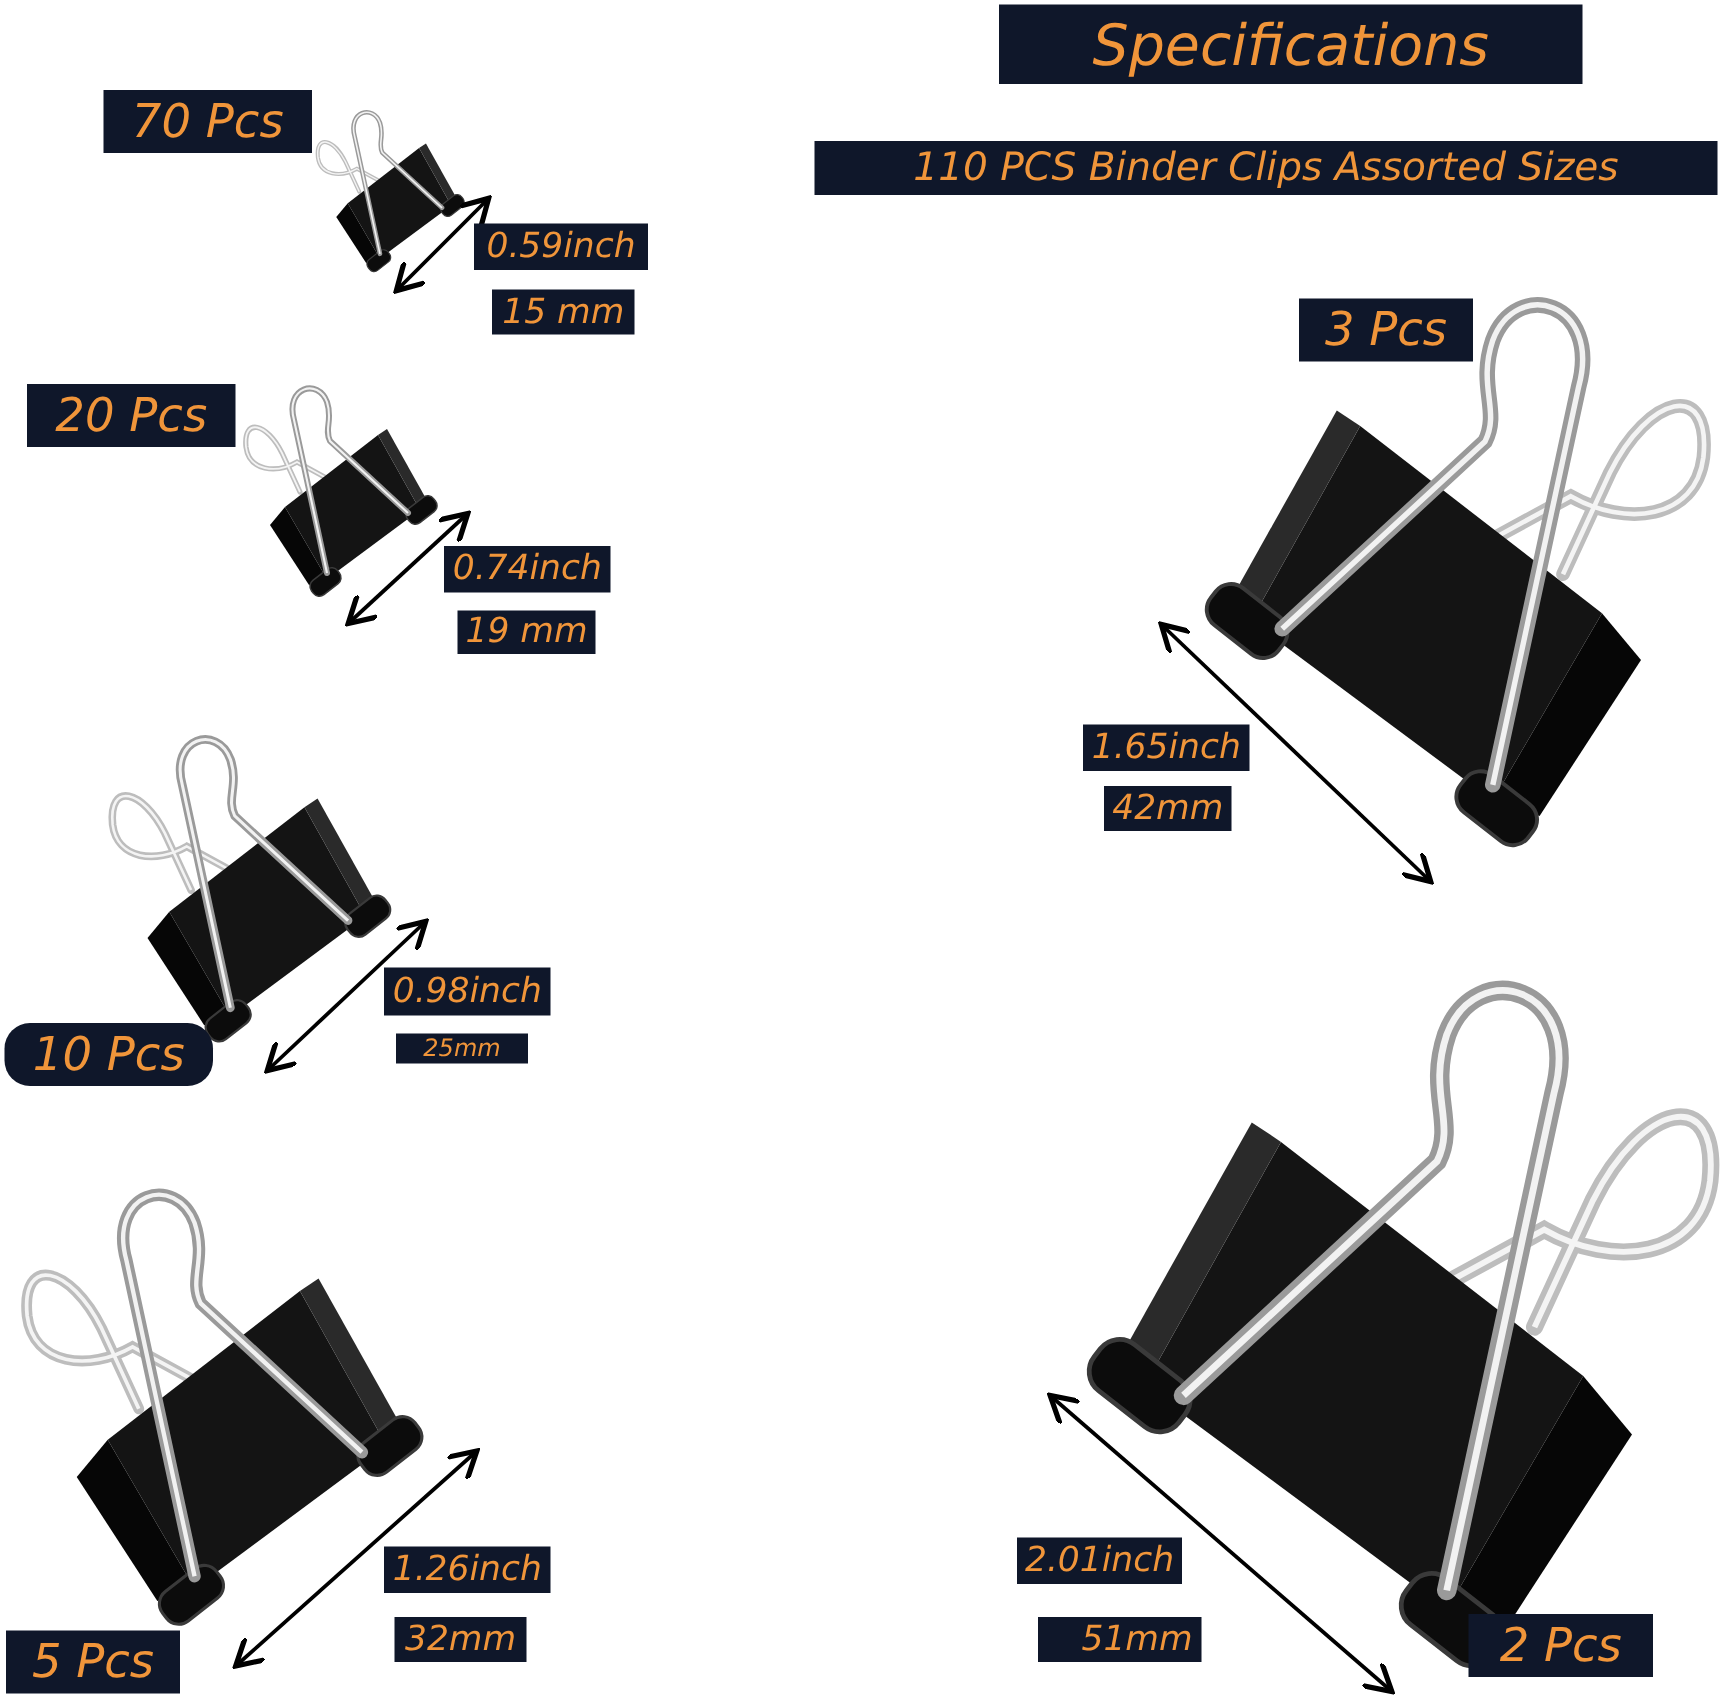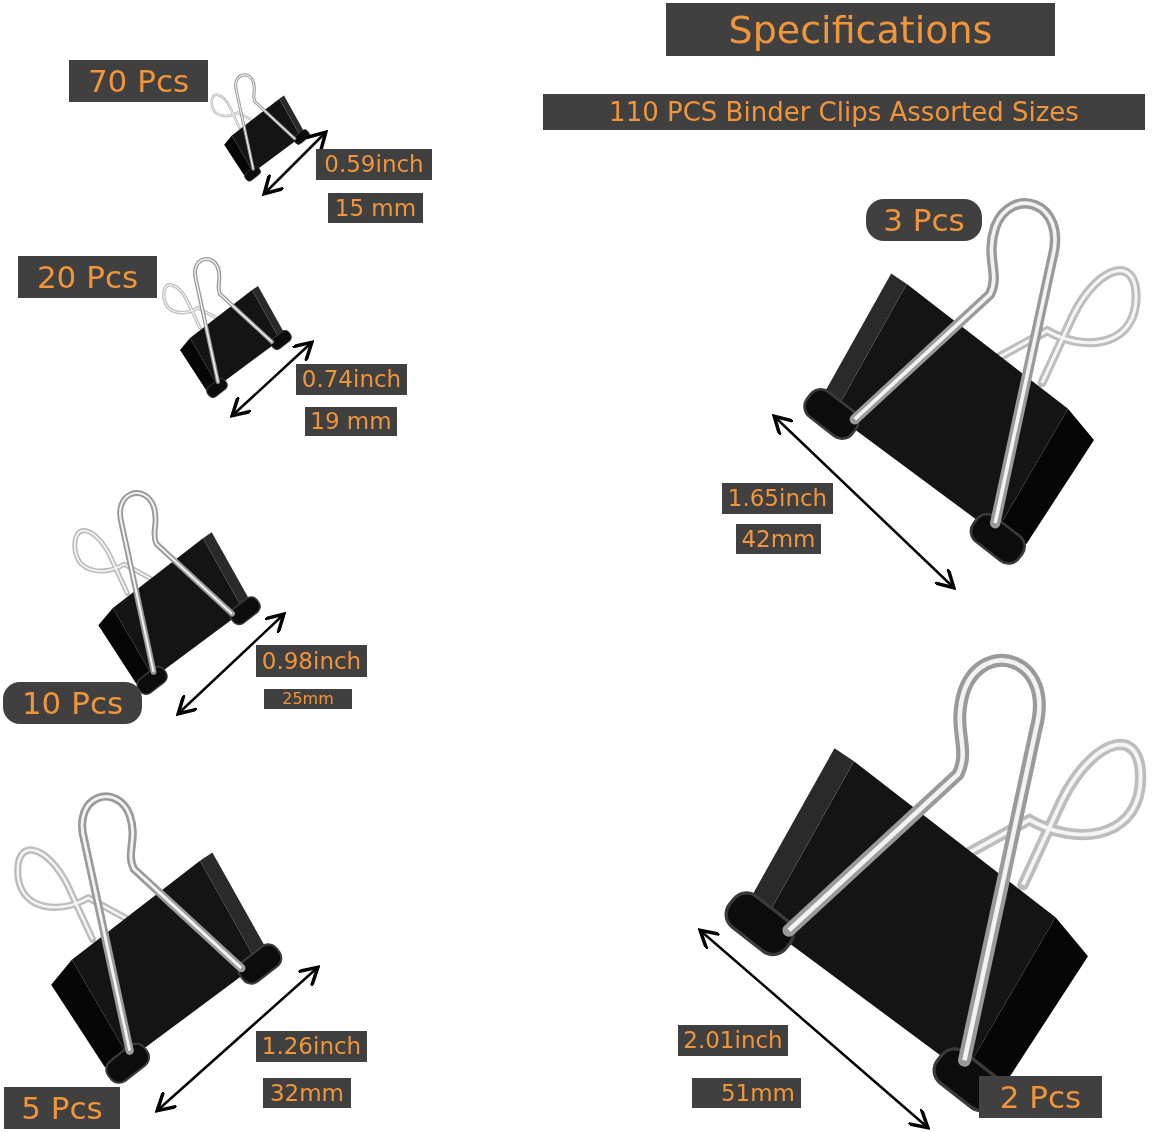--- a/index.html
+++ b/index.html
@@ -1,20 +1,20 @@
 <!DOCTYPE html>
 <html><head>
 <meta charset="utf-8">
 <style>
   html, body { margin: 0; padding: 0; background: #ffffff; }
   body { width: 1155px; height: 1132px; position: relative; overflow: hidden;
          font-family: "DejaVu Sans", sans-serif; }
-  .tag { position: absolute; background: #404040; color: #f0953a;
+  .tag { position: absolute; background: #0f172a; color: #f0953a;
          display: flex; align-items: center; justify-content: center;
-         white-space: nowrap; line-height: 1; }
+         white-space: nowrap; line-height: 1; font-style: italic; }
   .clip { position: absolute; }
   .clip svg { width: 100%; height: 100%; overflow: visible; }
   .arrow { position: absolute; }
   .arrow svg { width: 100%; height: 100%; overflow: visible; }
 </style>
 </head>
 <body>
 
 <svg width="0" height="0" style="position:absolute">
   <defs>
@@ -110,21 +110,21 @@
   <div class="clip" style="left:780px;top:180px;width:368px;height:390px;transform:scaleX(-1);">
     <svg viewBox="0 0 140 150">
         <use href="#binder-clip"></use>
       </svg>
   </div>
   <div class="arrow" style="left:772px;top:414px;width:184px;height:176px;">
     <svg viewBox="0 0 184 176">
         <line x1="4" y1="4" x2="180" y2="172" stroke="#000" stroke-width="2.5" marker-start="url(#arrowhead)" marker-end="url(#arrowhead)"></line>
       </svg>
   </div>
-  <div class="tag" style="left:866px;top:199px;width:116px;height:42px;font-size:31px;border-radius:18px;">3 Pcs</div>
+  <div class="tag" style="left:866px;top:199px;width:116px;height:42px;font-size:31px;">3 Pcs</div>
   <div class="tag" style="left:722px;top:483px;width:111px;height:31px;font-size:23px;">1.65inch</div>
   <div class="tag" style="left:736px;top:524px;width:85px;height:30px;font-size:23px;">42mm</div>
 </div>
 
 <div>
   <div class="clip" style="left:698px;top:630px;width:455px;height:490px;transform:scaleX(-1);">
     <svg viewBox="0 0 140 150">
         <use href="#binder-clip"></use>
       </svg>
   </div>

